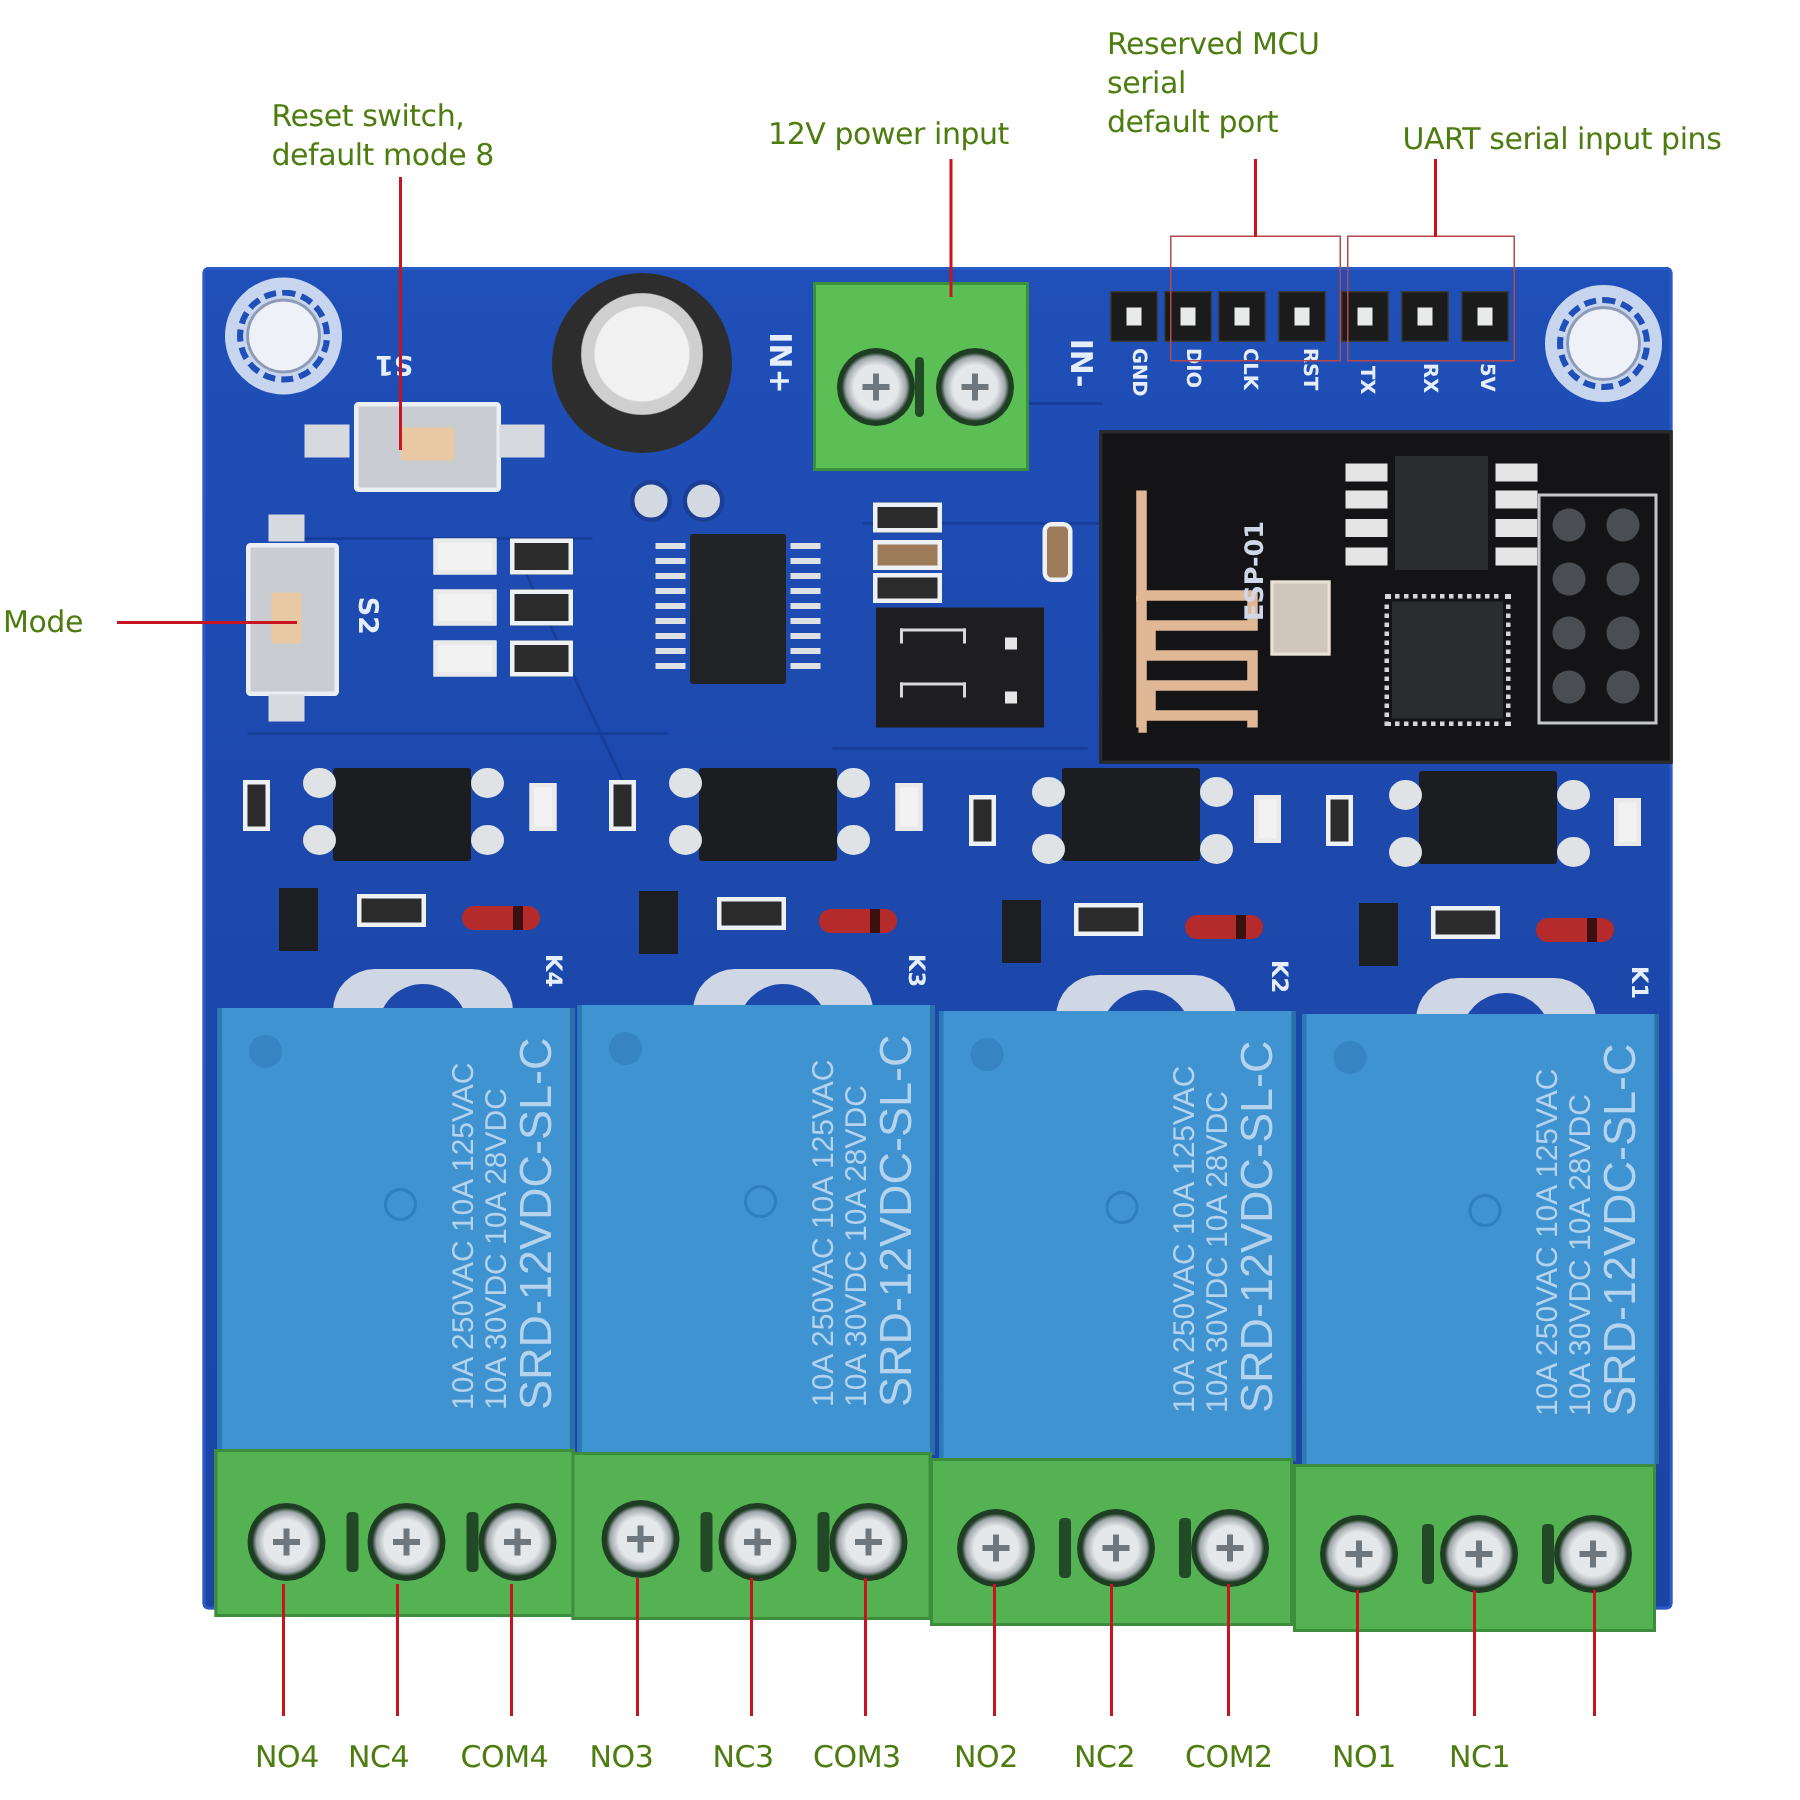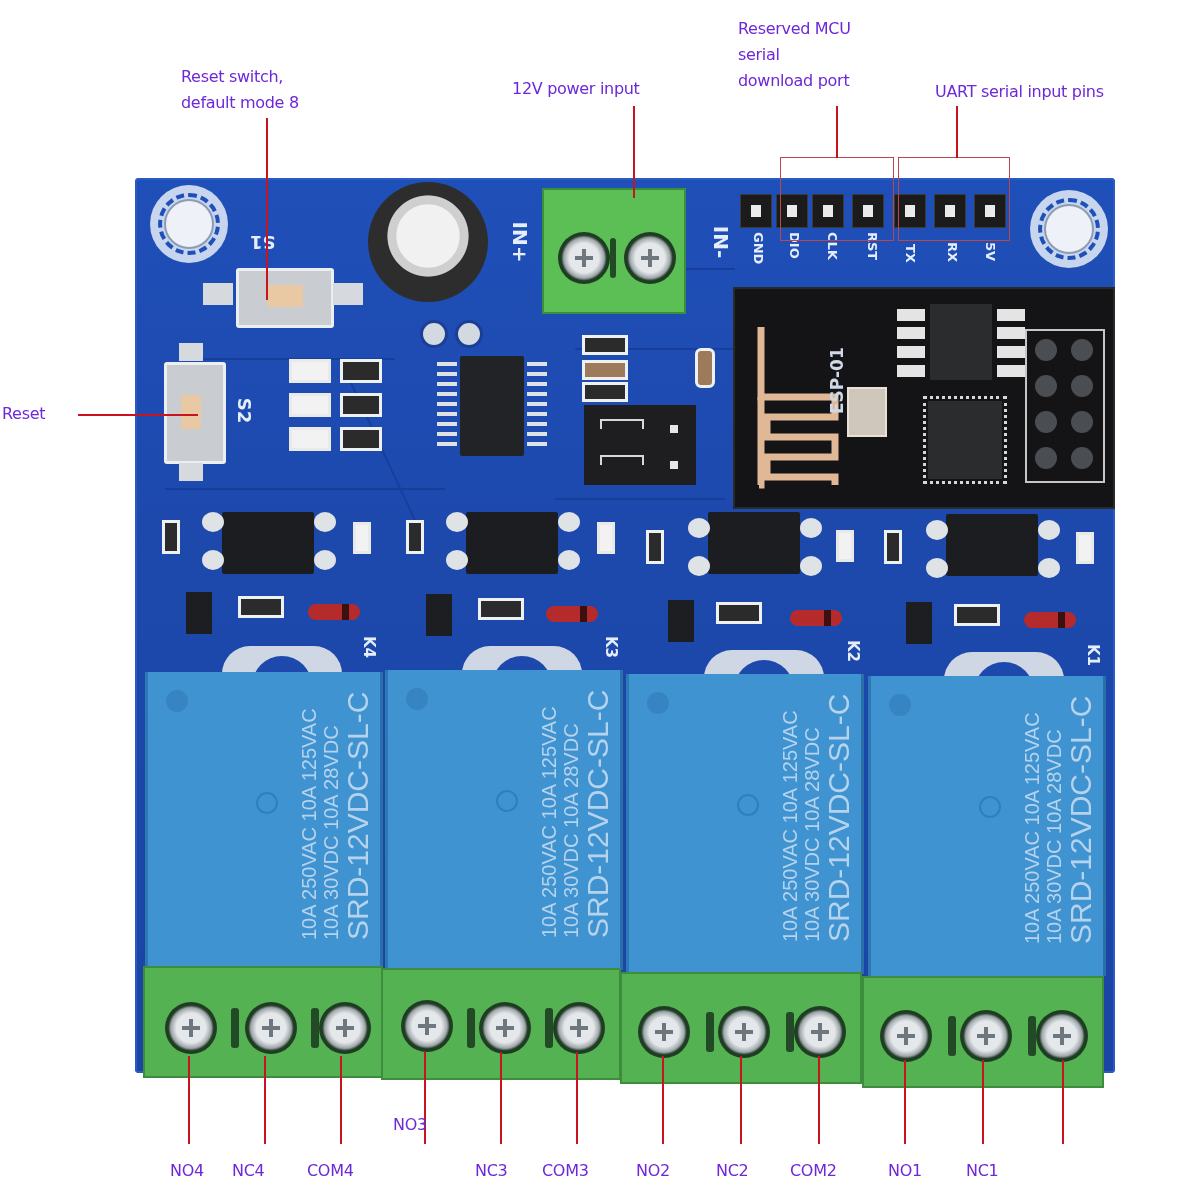--- a/index.html
+++ b/index.html
@@ -1,19 +1,19 @@
 <!DOCTYPE html>
 <html><head>
 <meta charset="utf-8">
 <style>
   html, body { margin:0; padding:0; background:#ffffff; }
   body { width:1200px; height:1200px; position:relative; overflow:hidden;
          font-family:"DejaVu Sans", "Liberation Sans", sans-serif; }
   .abs { position:absolute; }
-  .label { position:absolute; color:#6d28d9; font-size:16px; line-height:26px; white-space:nowrap; letter-spacing:-0.3px; }
+  .label { position:absolute; color:#4d7c0f; font-size:20px; line-height:26px; white-space:nowrap; letter-spacing:-0.3px; }
   .leader { position:absolute; background:#c8141e; }
   .callout-box { position:absolute; border:1.5px solid #b8484c; }
 
   
   .pcb { position:absolute; left:135px; top:178px; width:980px; height:895px;
          background:linear-gradient(180deg,#1f4fb8 0%, #1d49ad 40%, #1b44a4 100%);
          border-radius:4px; box-shadow:0 0 0 2px #2a5ac4 inset; }
   .trace { position:absolute; border:2px solid #163e9a; }
   .silk { position:absolute; color:#e6eefb; font-weight:bold; font-size:18px; }
   .mount-hole { position:absolute; width:78px; height:78px; border-radius:50%;
@@ -76,24 +76,24 @@
 <body>
 
 <div class="label" style="left:181px; top:64px;">
   <div>Reset switch,</div>
   <div>default mode 8</div>
 </div>
 <div class="label" style="left:512px; top:76px;">12V power input</div>
 <div class="label" style="left:738px; top:16px;">
   <div>Reserved MCU</div>
   <div>serial</div>
-  <div>download port</div>
+  <div>default port</div>
 </div>
 <div class="label" style="left:935px; top:79px;">UART serial input pins</div>
-<div class="label" style="left:2px; top:401px;">Reset</div>
+<div class="label" style="left:2px; top:401px;">Mode</div>
 
 <div class="pcb">
 
   <div class="trace" style="left:60px; top:180px; width:200px; height:0; border-width:2px 0 0 0;"></div>
   <div class="trace" style="left:250px; top:200px; width:90px; height:160px; border-width:0 0 0 2px; transform:skewX(25deg);"></div>
   <div class="trace" style="left:440px; top:170px; width:200px; height:0; border-width:2px 0 0 0;"></div>
   <div class="trace" style="left:30px; top:310px; width:280px; height:0; border-width:2px 0 0 0;"></div>
   <div class="trace" style="left:420px; top:320px; width:170px; height:0; border-width:2px 0 0 0;"></div>
   <div class="trace" style="left:500px; top:90px; width:100px; height:0; border-width:2px 0 0 0;"></div>
 </div>
@@ -377,21 +377,21 @@
 <div class="leader" style="left:662px; top:1056px; width:2px; height:88px;"></div>
 <div class="leader" style="left:740px; top:1056px; width:2px; height:88px;"></div>
 <div class="leader" style="left:818px; top:1056px; width:2px; height:88px;"></div>
 <div class="leader" style="left:904px; top:1060px; width:2px; height:84px;"></div>
 <div class="leader" style="left:982px; top:1060px; width:2px; height:84px;"></div>
 <div class="leader" style="left:1062px; top:1060px; width:2px; height:84px;"></div>
 
 <div class="label" style="left:170px; top:1158px;">NO4</div>
 <div class="label" style="left:232px; top:1158px;">NC4</div>
 <div class="label" style="left:307px; top:1158px;">COM4</div>
-<div class="label" style="left:393px; top:1112px;">NO3</div>
+<div class="label" style="left:393px; top:1158px;">NO3</div>
 <div class="label" style="left:475px; top:1158px;">NC3</div>
 <div class="label" style="left:542px; top:1158px;">COM3</div>
 <div class="label" style="left:636px; top:1158px;">NO2</div>
 <div class="label" style="left:716px; top:1158px;">NC2</div>
 <div class="label" style="left:790px; top:1158px;">COM2</div>
 <div class="label" style="left:888px; top:1158px;">NO1</div>
 <div class="label" style="left:966px; top:1158px;">NC1</div>
 <div class="label" style="left:1090px; top:1158px;margin-top:41px;">COM1</div>
 
 </body></html>

